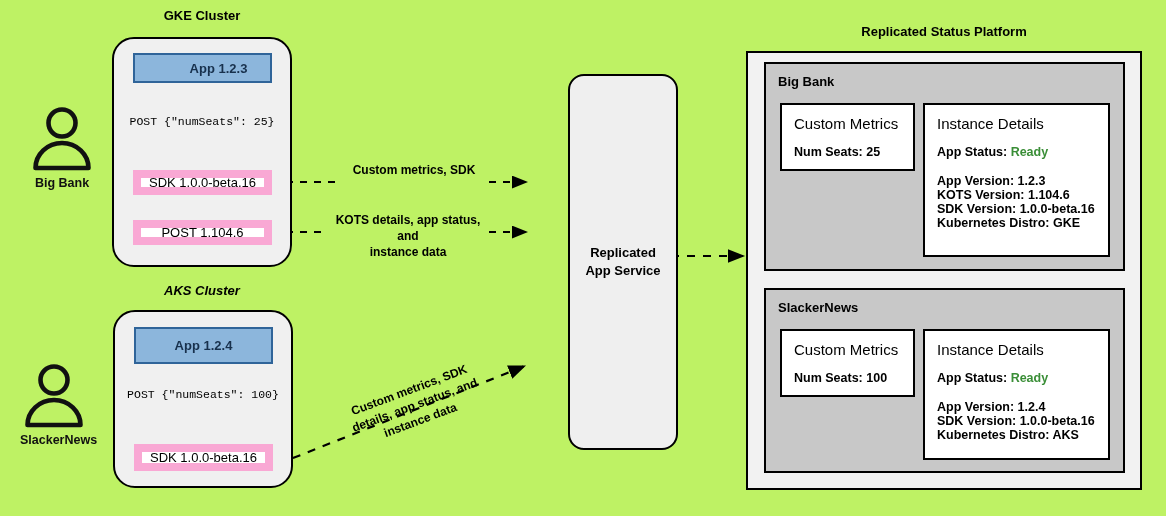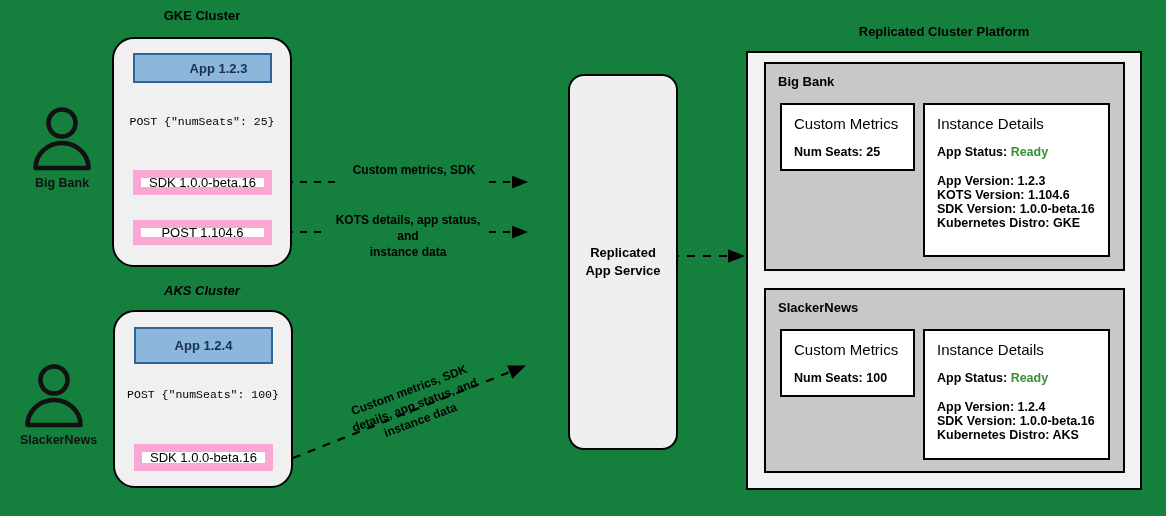--- a/index.html
+++ b/index.html
@@ -8,21 +8,21 @@
     background: #ffffff;
   }
   body {
     font-family: "Liberation Sans", sans-serif;
     -webkit-font-smoothing: antialiased;
   }
   #canvas {
     position: relative;
     width: 1166px;
     height: 516px;
-    background: #15803d;
+    background: #bef264;
     overflow: hidden;
   }
   .abs { position: absolute; }
 
   
   .title {
     font-size: 13px;
     font-weight: bold;
     color: #000000;
     text-align: center;
@@ -200,21 +200,21 @@
 
     <line x1="278" y1="464" x2="525" y2="366" stroke="#000000" stroke-width="2.2" stroke-dasharray="8,8" marker-end="url(#arrowSolid)"></line>
 
     <line x1="639" y1="256" x2="744" y2="256" stroke="#000000" stroke-width="2.2" stroke-dasharray="8,8" marker-end="url(#arrowSolid)"></line>
   </svg>
 
   <div class="title abs" style="left:132px; top:8px; width:140px;">GKE Cluster</div>
 
   <div class="title abs" style="left:132px; top:283px; width:140px;font-style:italic;">AKS Cluster</div>
 
-  <div class="title abs" style="left:794px; top:24px; width:300px;">Replicated Cluster Platform</div>
+  <div class="title abs" style="left:794px; top:24px; width:300px;">Replicated Status Platform</div>
 
   <div class="person" style="left:28px; top:106px;">
     <svg width="68" height="66" viewBox="0 0 68 66">
       <circle cx="34" cy="17" r="13.5" fill="none" stroke="#111111" stroke-width="4.6"></circle>
       <path d="M7.5 62 A26.5 25 0 0 1 60.5 62 Z" fill="none" stroke="#111111" stroke-width="4.6" stroke-linejoin="round"></path>
     </svg>
     <div class="person-label">Big Bank</div>
   </div>
 
   <div class="person" style="left:20px; top:363px;">

